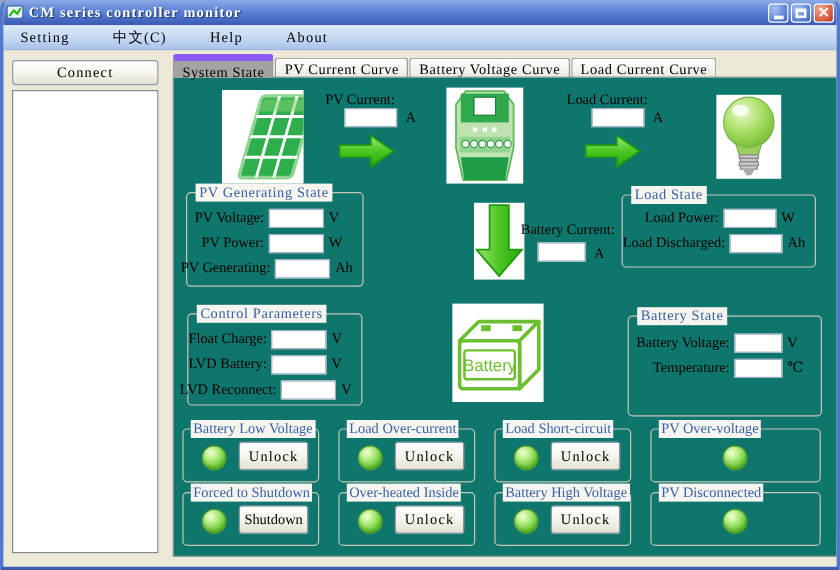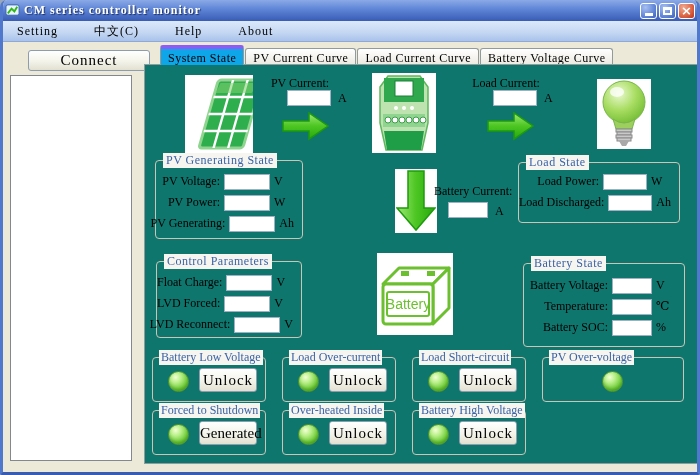--- a/index.html
+++ b/index.html
@@ -23,30 +23,30 @@
   .glyph-max{ width:9px; height:8px; border:2px solid #fff; border-top-width:3px; }
   .glyph-close{ color:#fff; font-size:13px; font-weight:bold; line-height:13px; font-family:"DejaVu Sans",sans-serif; }
   
   .menubar{ position:absolute; left:-3px; right:-3px; top:21px; height:21px;
     background:linear-gradient(180deg,#dce9fa 0%,#c3d6f2 60%,#a9c2ea 100%);
     border-bottom:1px solid #8fa8d8; display:flex; align-items:center; padding:0 8px; gap:18px; }
   .menu-item{ font-size:12px; color:#000; padding:1px 9px; letter-spacing:1px; }
   
   .client{ position:absolute; left:0; top:42px; width:694px; height:430px; background:#ECE9D8; }
   .xp-btn{ background:linear-gradient(180deg,#ffffff,#f4f3ea 55%,#e2e0d0);
-    border:1px solid #8d9cae; border-radius:3px; font-family:inherit; font-size:15px;
-    letter-spacing:1px; color:#000; box-shadow:inset 0 1px 0 #fff; cursor:default;margin-left:18px; }
+    border:1px solid #8d9cae; border-radius:3px; font-family:inherit; font-size:12px;
+    letter-spacing:1px; color:#000; box-shadow:inset 0 1px 0 #fff; cursor:default; }
   .connect-btn{ position:absolute; left:7px; top:8px; width:122px; height:21px; }
   .listbox{ position:absolute; left:7px; top:33px; width:122px; height:386px;
     background:#fff; border:1px solid #828790; }
   
   .tabstrip{ position:absolute; left:141px; top:3px; height:20px; display:flex; align-items:flex-end; }
   .tab{ font-size:12px; letter-spacing:.5px; padding:2px 7px 2px 7px; border:1px solid #919b9c; border-bottom:none;
     border-radius:3px 3px 0 0; background:linear-gradient(180deg,#ffffff,#ece9e0); height:17px; margin-right:1px; }
-  .tab.active{ background:#0ea5e9; border-top:4px solid #8b5cf6; height:20px; position:relative; z-index:3;margin-left:16px; }
+  .tab.active{ background:#a3a3a3; border-top:6px solid #8b5cf6; height:20px; position:relative; z-index:3; }
   .tabpanel{ position:absolute; left:141px; top:22px; width:593px; height:400px;
     background:#0f766e; border:1px solid #919b9c; z-index:2;padding-left:44px; }
   .tp{ position:absolute; }
   .lbl{ font-size:12px; color:#000; white-space:nowrap; }
   .field{ background:#fff; border:1px solid #9db0c4; height:16px; width:46px; font-size:12px; padding:0 2px; }
   .unit{ font-size:12px; }
   .white-patch{ background:#fff; display:flex; align-items:center; justify-content:center; }
   
   .group{ position:absolute; border:1px solid #c8c6b6; border-radius:4px; }
   .gtitle{ position:absolute; top:-8px; left:7px; background:#F6F5EF; padding:0 3px;
@@ -99,22 +99,22 @@
   </div>
 
   <div class="client">
 
     <button class="xp-btn connect-btn">Connect</button>
     <div class="listbox"></div>
 
     <div class="tabstrip">
       <span class="tab active">System State</span>
       <span class="tab">PV Current Curve</span>
+      <span class="tab">Battery Voltage Curve</span>
       <span class="tab">Load Current Curve</span>
-      <span class="tab">Battery Voltage Curve</span>
     </div>
 
     <div class="tabpanel">
 
       <div class="tp white-patch" style="left:40px;top:10px;width:68px;height:78px;">
         <svg width="68" height="78" viewBox="0 0 68 78">
           <g transform="skewX(-16)" style="transform-origin:30px 76px;">
             <rect x="13" y="5" width="44" height="68" rx="3" fill="#2fae4e" stroke="#8fd48f" stroke-width="3"></rect>
             <g stroke="#ffffff" stroke-width="2.5">
               <line x1="27.7" y1="5" x2="27.7" y2="73"></line>
@@ -244,21 +244,21 @@
       </div>
 
       <div class="group" style="left:11px;top:196px;width:146px;height:77px;padding-top:13px;">
         <span class="gtitle">Control Parameters</span>
         <div class="grow">
           <span class="lbl">Float Charge:</span>
           <input class="field" value="" style="">
           <span class="unit">V</span>
         </div>
         <div class="grow">
-          <span class="lbl">LVD Forced:</span>
+          <span class="lbl">LVD Battery:</span>
           <input class="field" value="" style="">
           <span class="unit">V</span>
         </div>
         <div class="grow">
           <span class="lbl">LVD Reconnect:</span>
           <input class="field" value="" style="">
           <span class="unit">V</span>
         </div>
       </div>
 
@@ -281,25 +281,20 @@
         <div class="grow">
           <span class="lbl">Battery Voltage:</span>
           <input class="field" style="width: 40px;" value="">
           <span class="unit">V</span>
         </div>
         <div class="grow">
           <span class="lbl">Temperature:</span>
           <input class="field" style="width: 40px;" value="">
           <span class="unit">℃</span>
         </div>
-        <div class="grow">
-          <span class="lbl">Battery SOC:</span>
-          <input class="field" style="width: 40px;" value="">
-          <span class="unit">%</span>
-        </div>
       </div>
 
       <div class="alarm-grid">
 
         <div class="alarm">
           <span class="atitle">Battery Low Voltage</span>
           <span class="led"></span>
           <button class="xp-btn abtn">Unlock</button>
         </div>
 
@@ -316,33 +311,37 @@
         </div>
 
         <div class="alarm">
           <span class="atitle">PV Over-voltage</span>
           <span class="led center"></span>
         </div>
 
         <div class="alarm">
           <span class="atitle">Forced to Shutdown</span>
           <span class="led"></span>
-          <button class="xp-btn abtn" style="letter-spacing:0;">Generated</button>
+          <button class="xp-btn abtn" style="letter-spacing:0;">Shutdown</button>
         </div>
 
         <div class="alarm">
           <span class="atitle">Over-heated Inside</span>
           <span class="led"></span>
           <button class="xp-btn abtn">Unlock</button>
         </div>
 
         <div class="alarm">
           <span class="atitle">Battery High Voltage</span>
           <span class="led"></span>
           <button class="xp-btn abtn">Unlock</button>
         </div>
 
+        <div class="alarm">
+          <span class="atitle">PV Disconnected</span>
+          <span class="led center"></span>
+        </div>
 
       </div>
 
     </div>
   </div>
 </div>
 
 </body></html>

